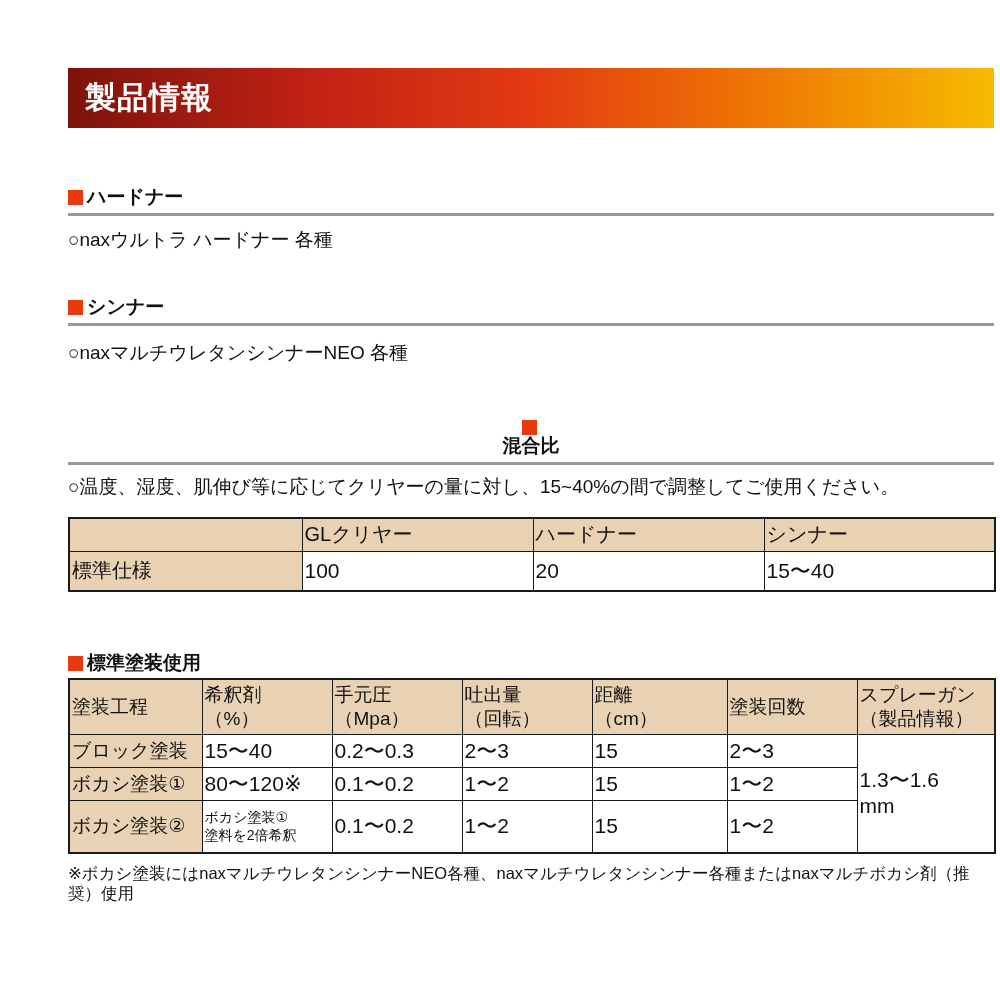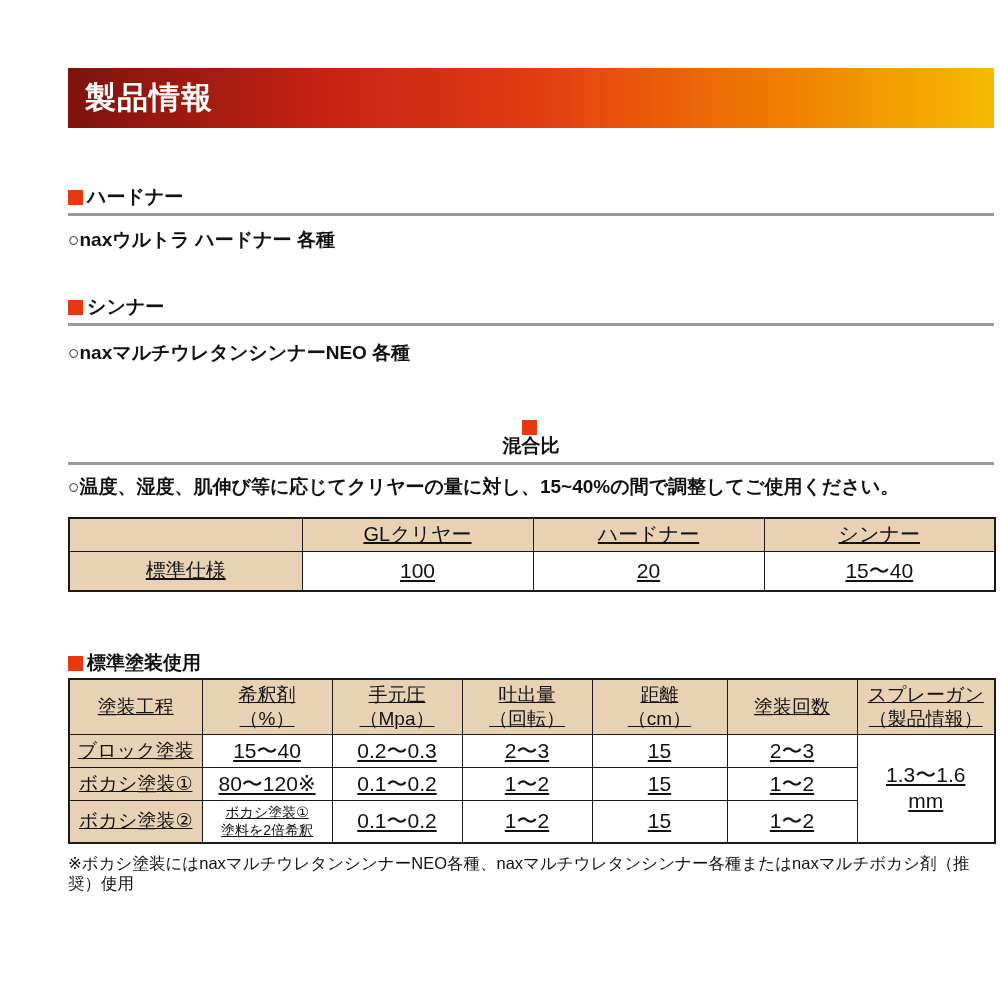--- a/index.html
+++ b/index.html
@@ -32,44 +32,43 @@
   
   .sec-head{display:flex;align-items:center;line-height:22px;}
   .mt-58{margin-top:58px;} .mt-45{margin-top:45px;} .mt-56{margin-top:56px;flex-direction:column;} .mt-60{margin-top:60px;}
   .bullet{
     width:15px;height:15px;background:var(--bullet_red,#e8380d);
     display:inline-block;margin-right:4px;flex:0 0 auto;
   }
   .sec-title{font-size:19px;font-weight:bold;color:#111;}
   .rule{border-top:3px solid var(--rule_gray,#999);margin-top:5px;height:0;}
   
-  .body-line{font-size:19px;line-height:22px;margin:13px 0 0 0;color:#111;font-weight:bold;}
+  .body-line{font-size:19px;line-height:22px;margin:13px 0 0 0;color:#111;}
   .body-line.tight{margin-top:11px;}
   .body-line.first{margin-top:16px;}
   .indent{padding-left:25px;}
   
   table{border-collapse:collapse;width:926px;table-layout:fixed;}
   .mix-table{margin-top:19px;}
   .paint-table{margin-top:4px;}
   th,td{
     border:1.5px solid #1a1a1a;
-    text-align:center;vertical-align:middle;
+    text-align:left;vertical-align:middle;
     padding:0 2px;box-sizing:border-box;
     font-weight:normal;
-    text-decoration:underline;
   }
   table{border:2px solid #1a1a1a;}
   .beige{background:var(--beige,#e9d2b4);}
   .mix-table th{height:33px;font-size:20px;}
   .mix-table td{height:40px;font-size:21px;}
   .mix-table .row-label{font-size:20px;}
   .paint-table th{height:55px;font-size:19px;white-space:pre-line;line-height:24px;}
   .paint-table td{height:33px;font-size:21px;}
   .paint-table td.proc{font-size:19px;}
-  .paint-table tr.tall td{height:43px;}
+  .paint-table tr.tall td{height:53px;}
   .paint-table td.small-note{font-size:14px;white-space:pre-line;line-height:18px;}
   .paint-table td.gun{font-size:21px;white-space:pre-line;line-height:26px;}
   
   .footnote{font-size:16.5px;line-height:20px;margin-top:9px;color:#111;}
 </style>
 </head>
 <body>
 
 <div class="page">
 

